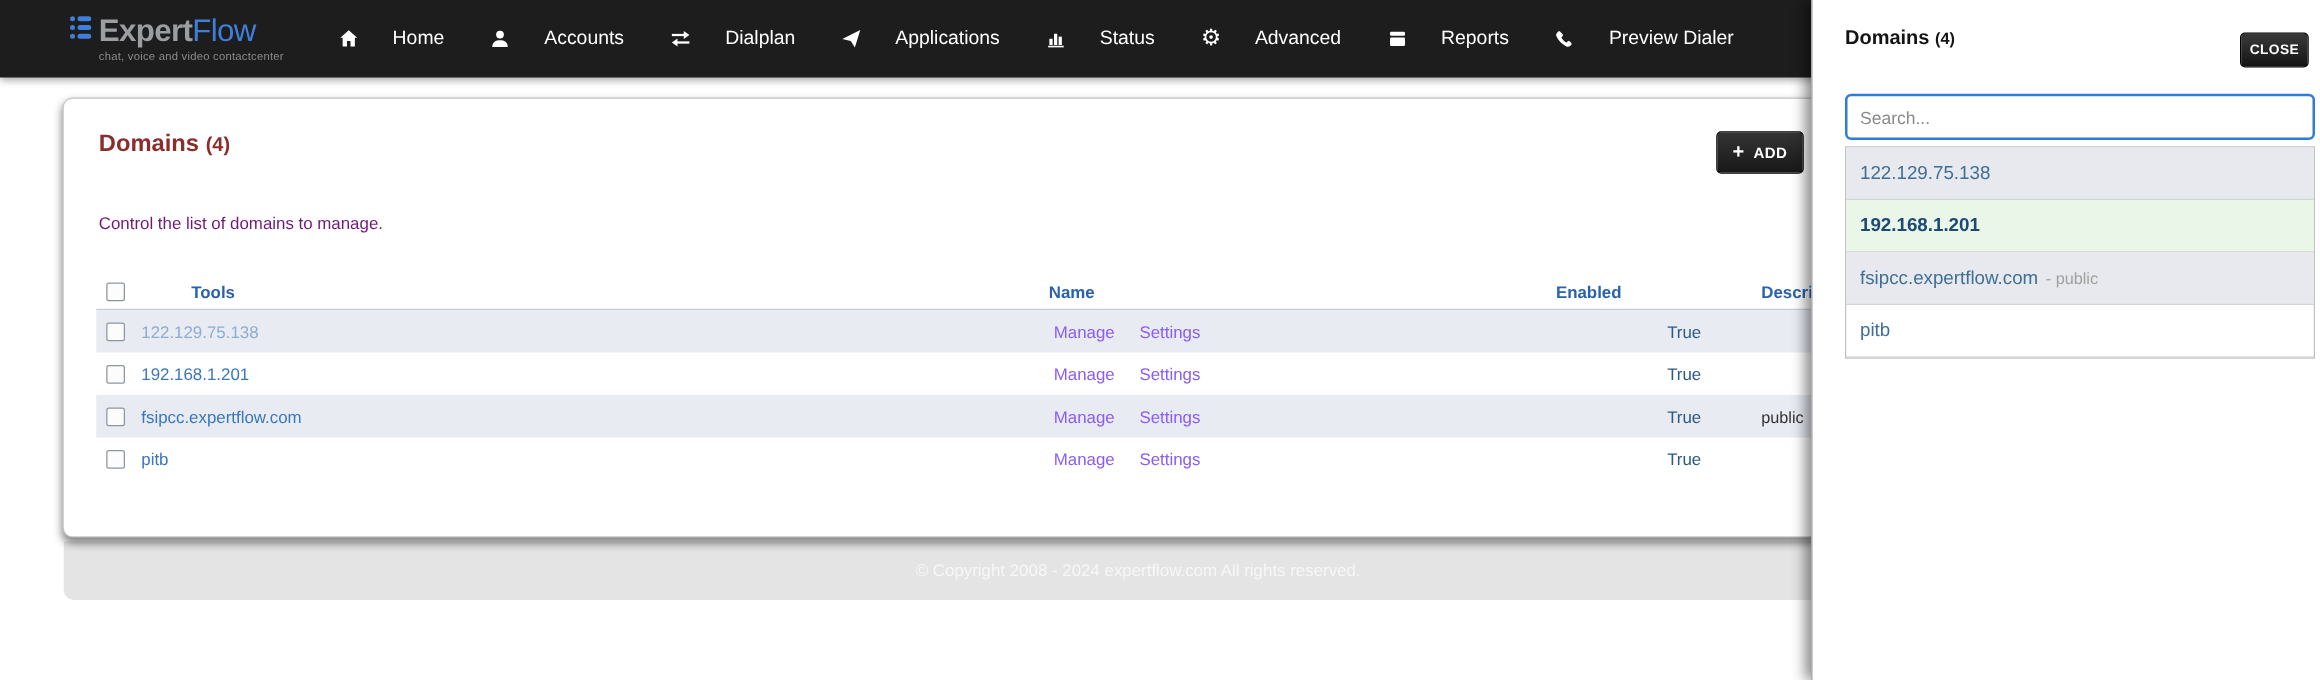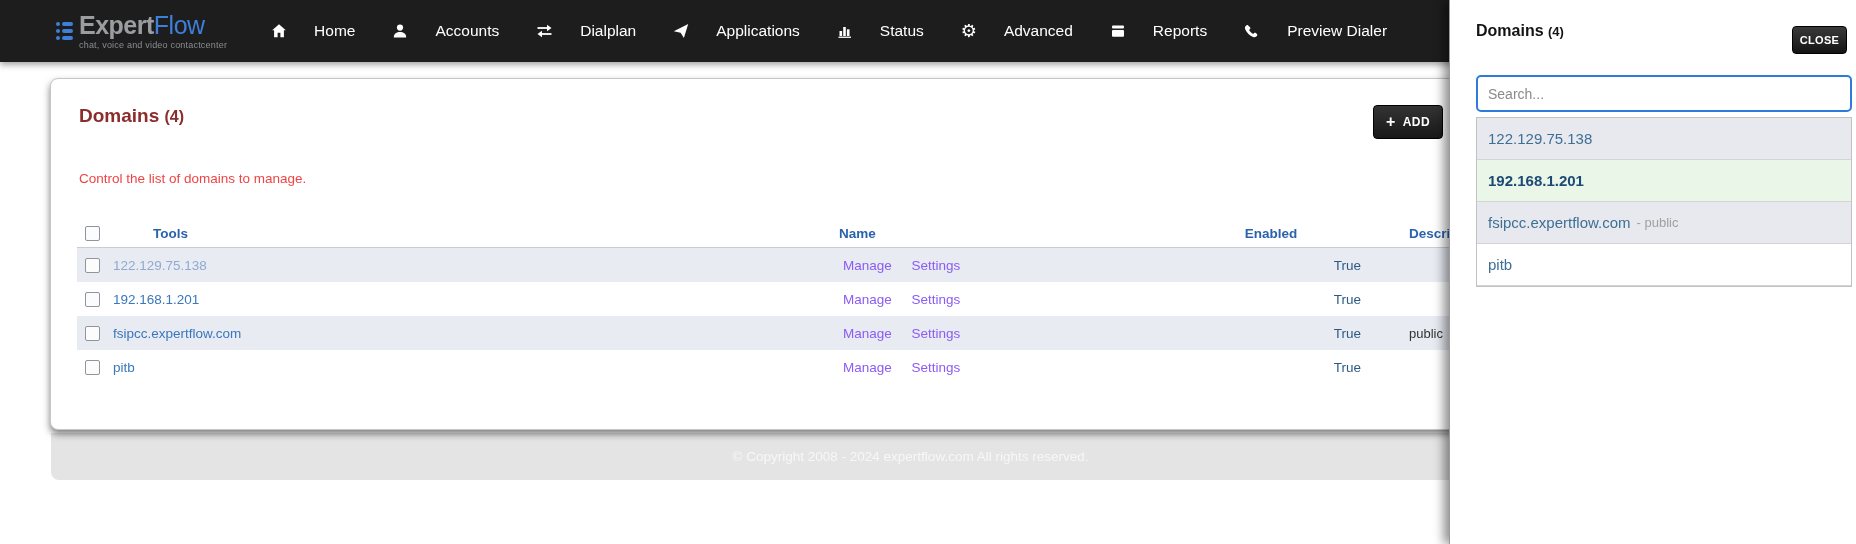--- a/index.html
+++ b/index.html
@@ -12,21 +12,21 @@
   }
 
   
   .navbar {
     position:absolute; left:0; top:0; width:1856px; height:62px;
     background:#1d1d1d;
     display:flex; align-items:center;
     box-shadow:0 3px 6px rgba(0,0,0,0.35);
     z-index:2;
   }
-  .logo { display:flex; align-items:center; margin-left:56px; cursor:pointer; }
+  .logo { display:flex; align-items:flex-start; margin-left:56px; cursor:pointer; }
   .logo-icon { display:flex; flex-direction:column; gap:3px; margin-right:6px; }
   .logo-icon .row { display:flex; gap:2px; align-items:center; }
   .logo-icon .dot { width:4px; height:4px; border-radius:50%; background:#3e7fd9; }
   .logo-icon .bar { width:11px; height:4px; border-radius:2px; background:#3e7fd9; }
   .logo-text-line { font-size:25px; line-height:25px; letter-spacing:-0.5px; }
   .logo-expert { color:#9b9da0; font-weight:bold; }
   .logo-flow { color:#3e7fd9; font-weight:normal; }
   .logo-tagline { font-size:9px; color:#8a8c8f; margin-top:2px; text-align:center; letter-spacing:0.2px; }
 
   .nav-items { display:flex; align-items:center; margin-left:44px; gap:37px; }
@@ -39,21 +39,21 @@
     position:absolute; left:50px; top:78px; width:1406px; height:352px;
     background:#ffffff;
     border:1px solid #c6c6c6;
     border-radius:8px;
     box-shadow:0 4px 7px rgba(0,0,0,0.5);
     padding:26px 0 0 26px;
     z-index:1;
   }
   .page-title { color:#8b2d2d; font-size:19px; font-weight:bold; margin-left:2px; }
   .page-title .count { font-size:16px; }
-  .page-subtitle { color:#ef4444; font-size:13.5px; margin-top:44px; margin-left:2px; }
+  .page-subtitle { color:#701a75; font-size:13.5px; margin-top:44px; margin-left:2px; }
 
   .table { margin-top:34px; width:1378px; }
   .trow {
     display:grid;
     grid-template-columns:28px 726px 350px 180px 1fr;
     align-items:center;
     height:34px;
   }
   .thead { height:28px; border-bottom:1px solid #c8cdd5; }
   .thead .th { color:#2a63ad; font-weight:bold; font-size:13.5px; white-space:nowrap; }

